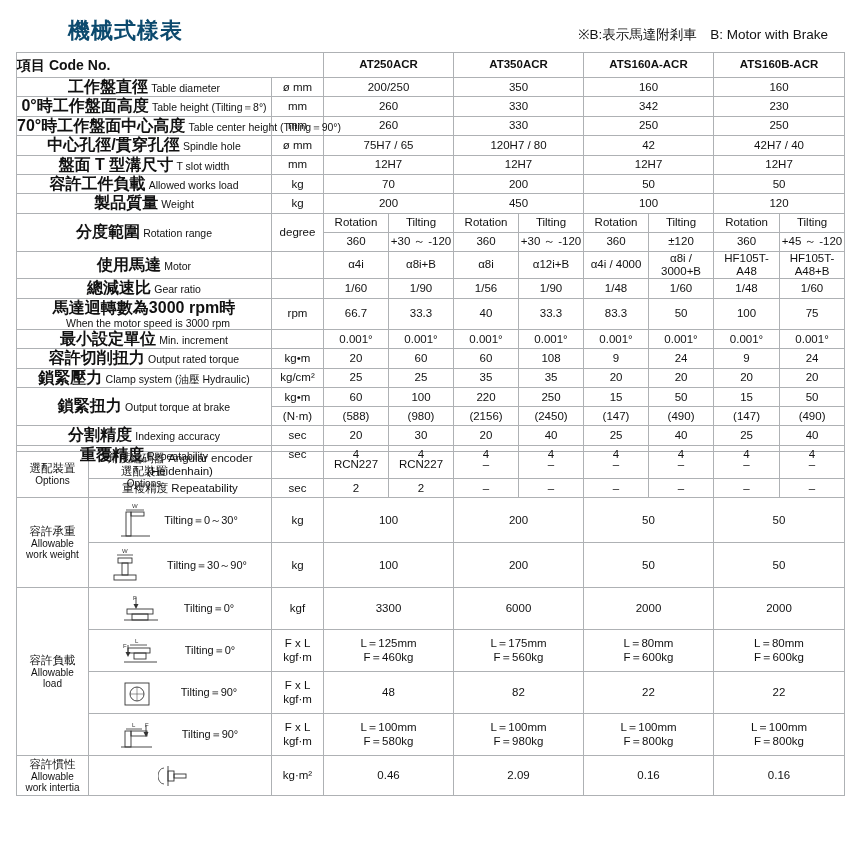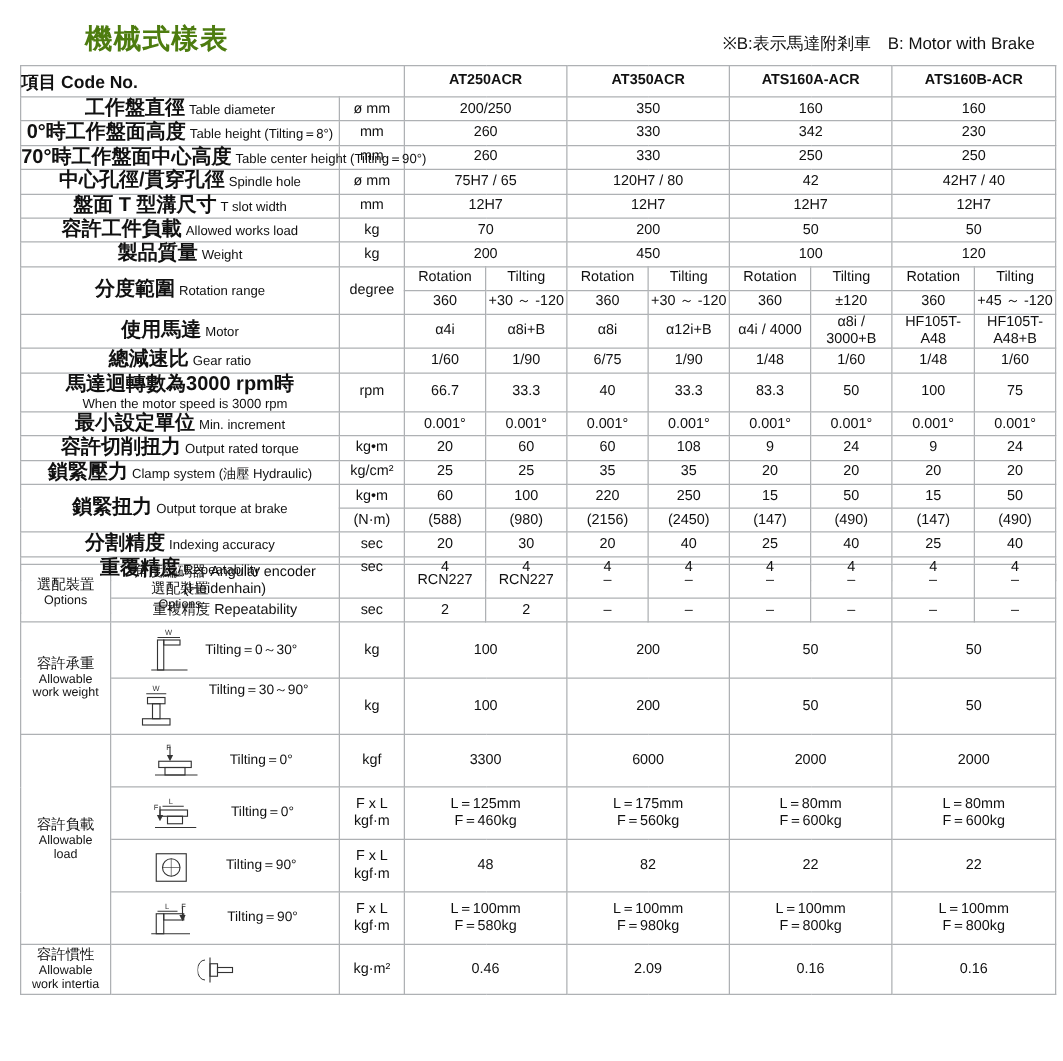--- a/index.html
+++ b/index.html
@@ -7,21 +7,21 @@
     width:850px;height:849px;
     background:#ffffff;
     font-family:"Liberation Sans", sans-serif;
     color:#111;
     -webkit-font-smoothing:antialiased;
   }
   .page{position:relative;width:850px;height:849px;box-sizing:border-box;padding:12px 10px 0 10px;}
 
   
   .hdr{display:flex;align-items:flex-end;height:34px;padding-left:58px;}
-  .hdr .cn{font-size:22px;font-weight:bold;letter-spacing:1px;color:#4d7c0f;}
+  .hdr .cn{font-size:22px;font-weight:bold;letter-spacing:1px;color:#0c4a6e;}
   .hdr .en{font-size:21px;font-weight:bold;font-style:italic;color:#e0212a;margin-left:10px;}
   .hdr .note{margin-left:auto;font-size:13.5px;color:#111;padding-bottom:2px;padding-right:12px;}
 
   
   table.spec{
     border-collapse:collapse;
     width:828px;
     margin:6px 0 0 6px;
     table-layout:fixed;
   }
@@ -185,21 +185,21 @@
       <td class="tiny">α8i / 3000+B</td>
       <td class="tiny">HF105T-A48</td>
       <td class="tiny">HF105T-A48+B</td>
     </tr>
 
     <tr class="r">
       <td class="lbl"><span class="cn">總減速比</span> <span class="en">Gear ratio</span></td>
       <td class="unit"></td>
       <td class="small">1/60</td>
       <td class="small">1/90</td>
-      <td class="small">6/75</td>
+      <td class="small">1/56</td>
       <td class="small">1/90</td>
       <td class="small">1/48</td>
       <td class="small">1/60</td>
       <td class="small">1/48</td>
       <td class="small">1/60</td>
     </tr>
 
     <tr class="r2">
       <td class="lbl two">
         <div class="cn">馬達迴轉數為3000 rpm時</div>
@@ -382,21 +382,21 @@
         </div>
       </td>
       <td class="unit">kg</td>
       <td colspan="2">100</td>
       <td colspan="2">200</td>
       <td colspan="2">50</td>
       <td colspan="2">50</td>
     </tr>
     <tr style="height:45px">
       <td class="diagcell">
-        <div style="display:flex;align-items:flex-start;justify-content:center;gap:14px;">
+        <div style="display:flex;align-items:center;justify-content:center;gap:14px;">
           <span>
             <svg width="40" height="38" viewBox="0 0 40 38">
               <text x="13" y="7" font-size="6" fill="#333">W</text>
               <line x1="8" y1="9" x2="24" y2="9" stroke="#333" stroke-width="0.8"></line>
               <rect x="9" y="12" width="14" height="5" fill="none" stroke="#333" stroke-width="0.9"></rect>
               <rect x="13" y="17" width="6" height="12" fill="none" stroke="#333" stroke-width="0.9"></rect>
               <rect x="5" y="29" width="22" height="5" fill="none" stroke="#333" stroke-width="0.9"></rect>
             </svg>
           </span>
           <span class="tiltlbl">Tilting＝30～90°</span>

